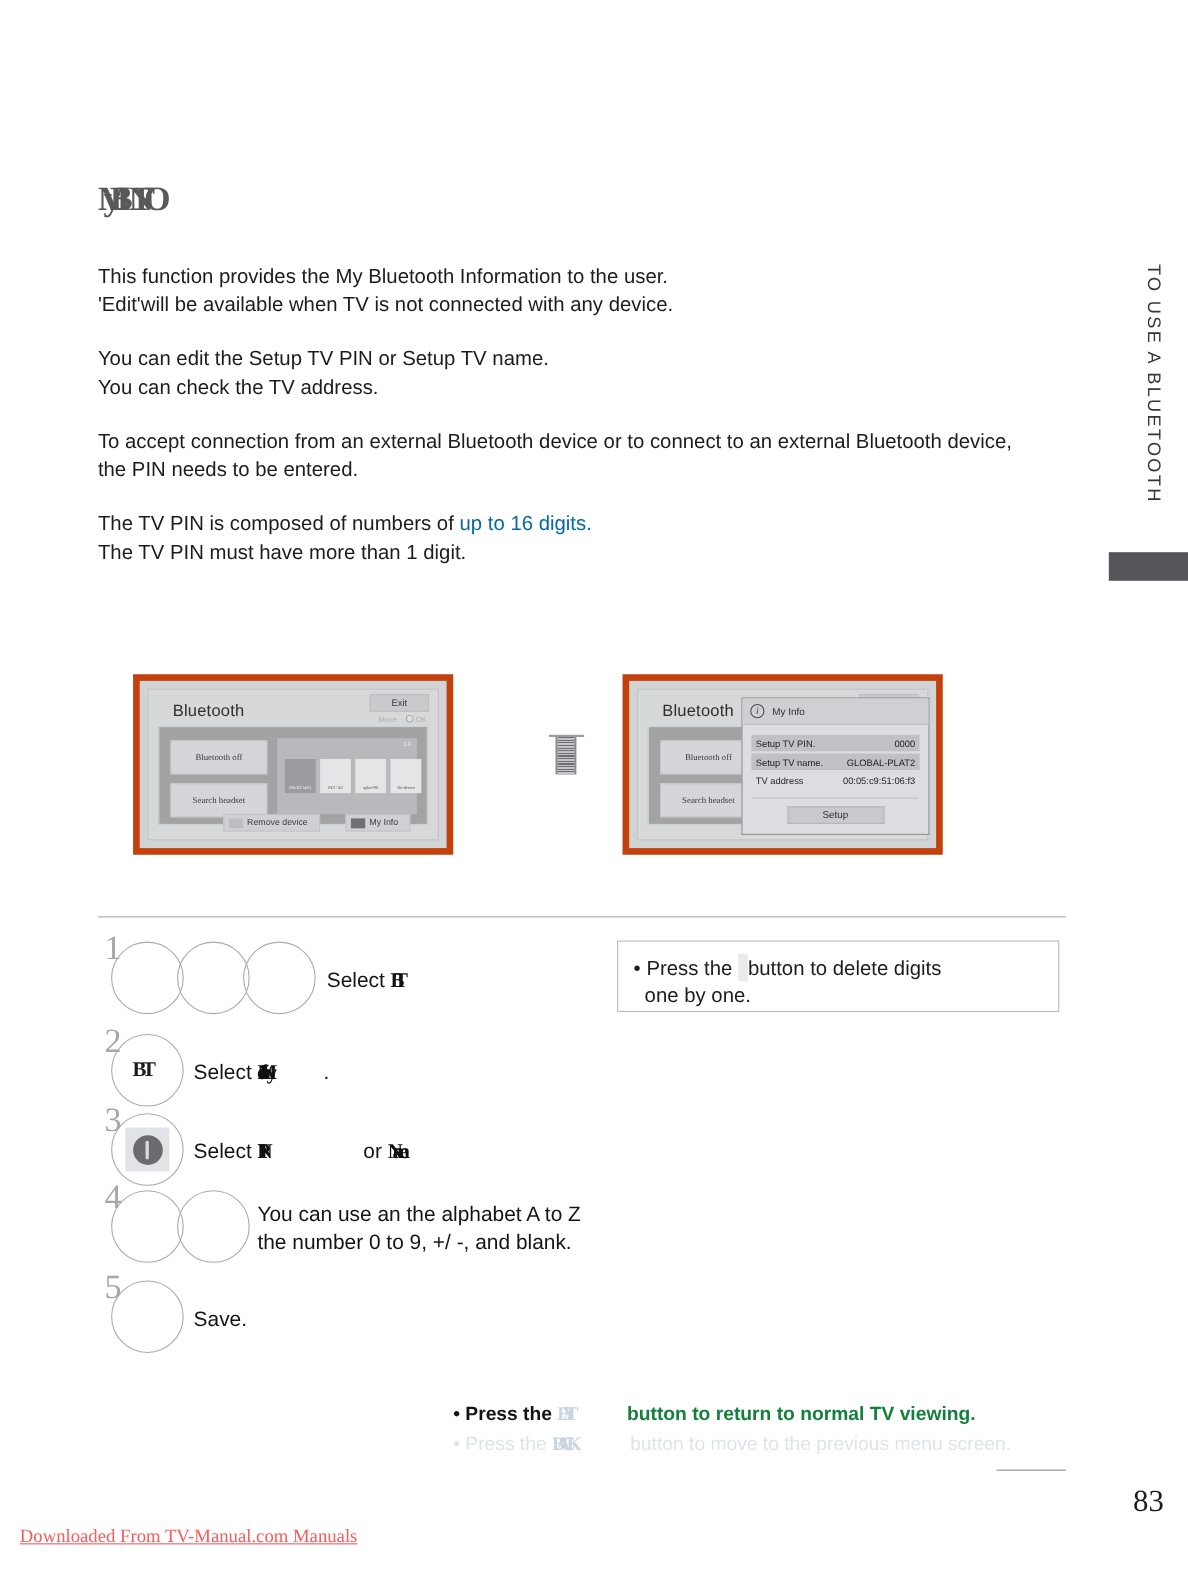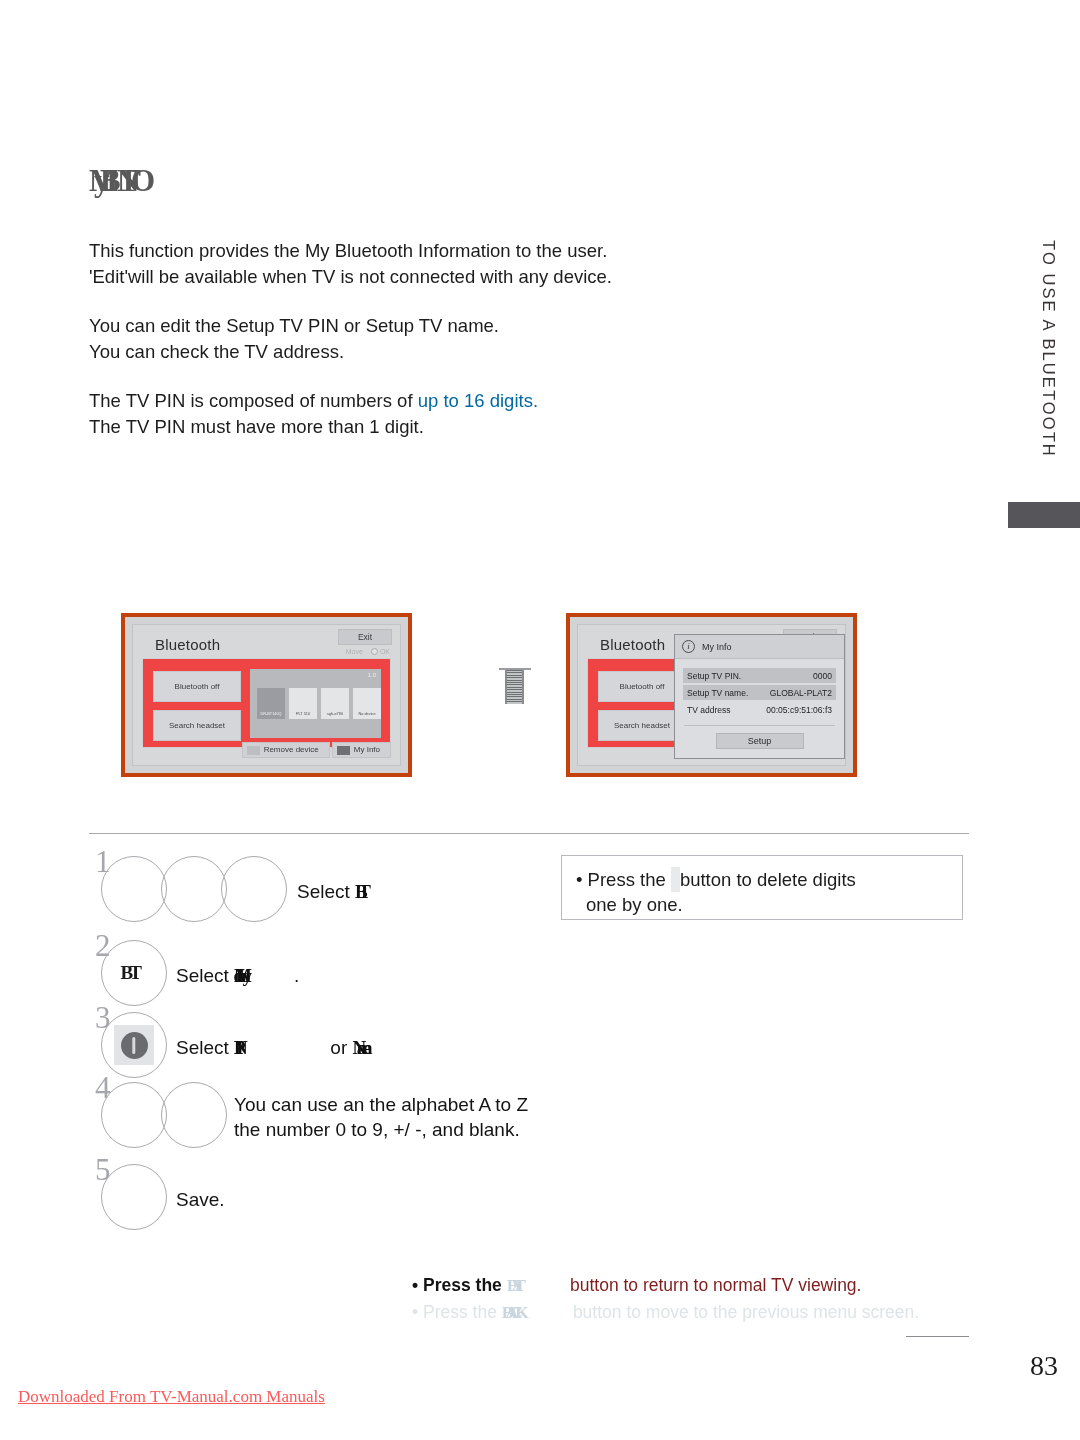--- a/index.html
+++ b/index.html
@@ -80,21 +80,21 @@
     font-size: 16.5px;
     letter-spacing: 2.1px;
     color: #3a3436;
     white-space: nowrap;
   }
 
   
   .tv-shot {
     position: absolute;
     background: #d2d3d5;
-    border: 4px solid #c2410c;
+    border: 6px solid #c2410c;
     box-sizing: border-box;
     overflow: hidden;
   }
   .tv-left  { left: 121px; top: 613px; width: 291px; height: 164px; }
   .tv-right { left: 566px; top: 613px; width: 291px; height: 164px; }
 
   .tv-inner {
     position: absolute;
     left: 7px; top: 7px; right: 7px; bottom: 7px;
     background: #d7d8da;
@@ -134,23 +134,24 @@
     background: #e2e3e5;
     border: 1.4px solid #a9aaad;
     box-sizing: border-box;
     vertical-align: -1px;
     margin: 0 2px 0 8px;
   }
 
   .tv-panel {
     position: absolute;
     left: 9px; top: 33px; right: 9px; height: 90px;
-    background: #ef4444;
+    background: #a3a3a3;
     border: 1px solid #cfd0d3;
     box-sizing: border-box;
+    font-family: Liberation Serif, serif;
   }
   .tv-sidebtn {
     position: absolute;
     left: 10px;
     width: 88px; height: 31px;
     background: #d5d6d9;
     border: 1px solid #c6c7ca;
     box-sizing: border-box;
     font-size: 8px;
     color: #3a3a3c;
@@ -188,23 +189,23 @@
     left: 0; right: 0; bottom: 3px;
     text-align: center;
     font-size: 4.2px;
     color: #4a4a4d;
     transform: scale(0.92);
   }
   .dev-card.sel span { color: #f2f2f3; }
 
   .tv-footer {
     position: absolute;
-    right: 9px; bottom: 7px;
+    right: 25px; bottom: 7px;
     display: flex;
-    gap: 2px;
+    gap: 23px;
   }
   .foot-btn {
     height: 16px;
     padding: 0 10px 0 4px;
     background: #d0d1d4;
     border: 1px solid #c2c3c6;
     box-sizing: border-box;
     font-size: 8px;
     color: #3a3a3c;
     display: flex;
@@ -427,21 +428,21 @@
 
   
   .notes {
     position: absolute;
     left: 412px; top: 1272px;
     width: 560px;
     font-size: 17.5px;
     line-height: 27px;
   }
   .note-1 { color: #141414; font-weight: bold; }
-  .note-1 .rest { font-weight: normal; color: #7f1d1d; }
+  .note-1 .rest { font-weight: bold; color: #15803d; }
   .note-2 { color: #dfe4e8; }
   .key-ghost {
     display: inline-block;
     font-family: "Liberation Serif", serif;
     font-weight: bold;
     letter-spacing: -0.45em;
     color: #c9d6e0;
   }
   .pad-gap { display: inline-block; width: 52px; }
 
@@ -486,20 +487,24 @@
 </div>
 
 <div class="body-copy">
   <div class="para">
     <p>This function provides the My Bluetooth Information to the user.</p>
     <p>'Edit'will be available when TV is not connected with any device.</p>
   </div>
   <div class="para">
     <p>You can edit the Setup TV PIN or Setup TV name.</p>
     <p>You can check the TV address.</p>
+  </div>
+  <div class="para">
+    <p>To accept connection from an external Bluetooth device or to connect to an external Bluetooth device,</p>
+    <p>the PIN needs to be entered.</p>
   </div>
   <div class="para">
     <p><span>The TV PIN is composed of numbers of </span><span class="faded">up to 16 digits.</span></p>
     <p>The TV PIN must have more than 1 digit.</p>
   </div>
 </div>
 
 <div class="side-tab-block"></div>
 <div class="side-label">TO USE A BLUETOOTH</div>
 

